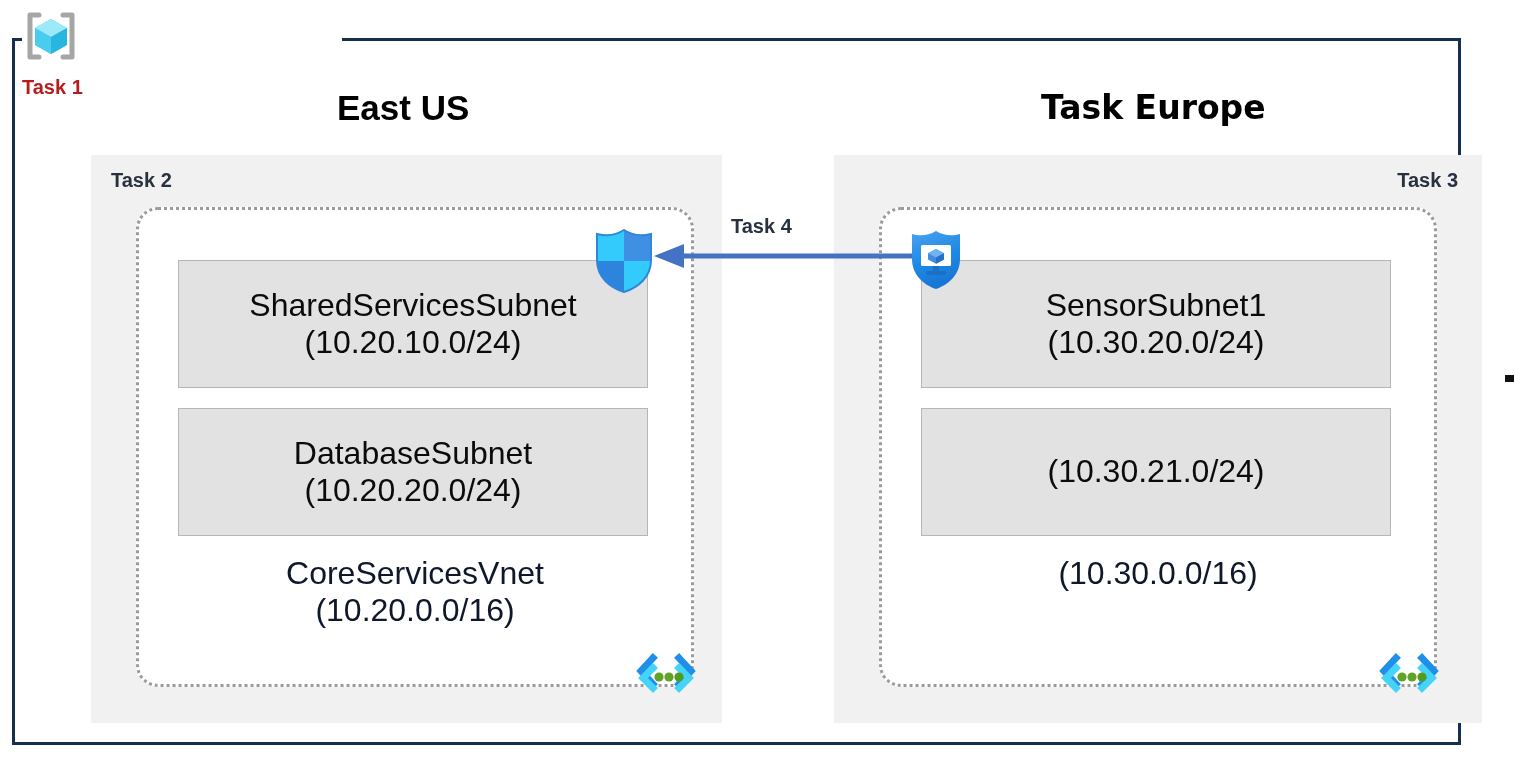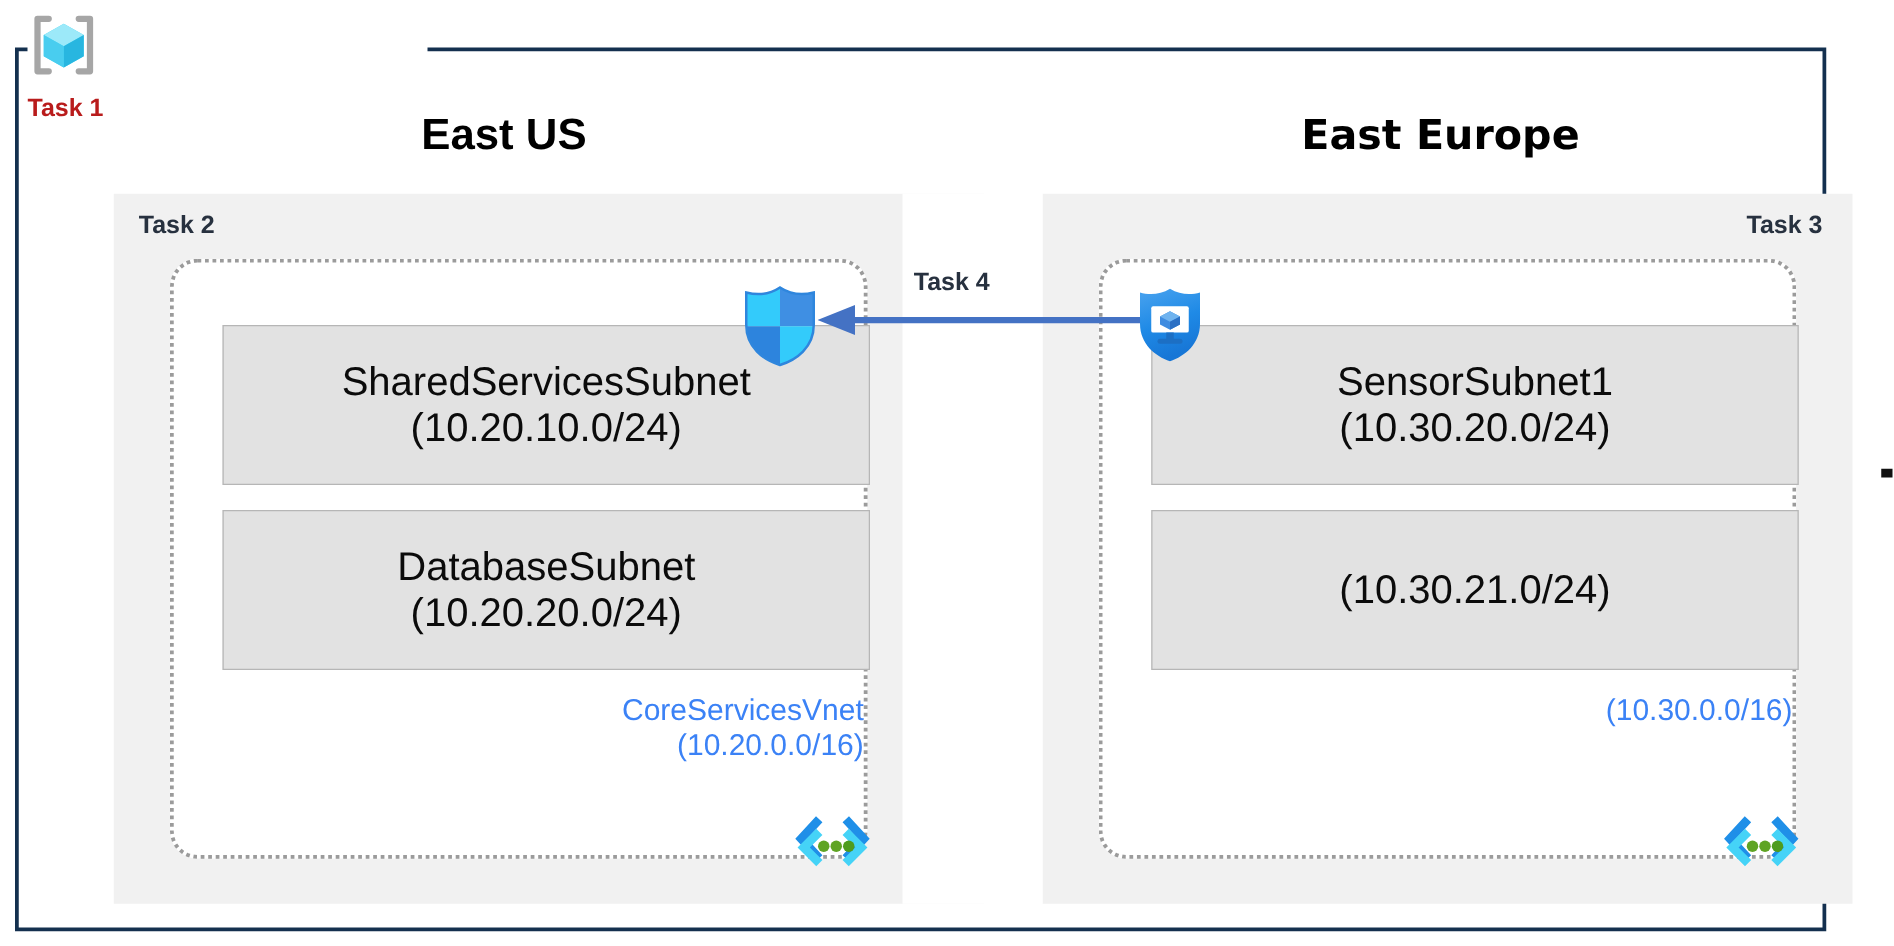--- a/index.html
+++ b/index.html
@@ -121,21 +121,21 @@
     border: 3px dotted #9b9b9b;
     border-radius: 22px;
     background: #ffffff;
     box-sizing: border-box;
   }
 
   
   .subnet {
     position: absolute;
     left: 39px;
-    width: 518px;
+    width: 470px;
     height: 128px;
     background: #e2e2e2;
     border: 1px solid #b6b6b6;
     box-sizing: border-box;
     display: flex;
     flex-direction: column;
     align-items: center;
     justify-content: center;
     line-height: 1.17;
   }
@@ -150,24 +150,23 @@
   
   .vnet-caption {
     position: absolute;
     left: 0;
     right: 0;
     top: 345px;
     text-align: center;
     line-height: 1.17;
   }
   .vnet-name, .vnet-cidr {
-    font-size: 24px;
-    color: #3b82f6;
-    white-space: nowrap;
-    text-align: right;
+    font-size: 32px;
+    color: #0f172a;
+    white-space: nowrap;
   }
 
   
   .icon-vnet {
     position: absolute;
     right: -6px;
     bottom: -16px;
     width: 62px;
     height: 48px;
   }
@@ -235,21 +234,21 @@
         <polygon points="27,26 11,17 11,34 27,43" fill="#49cdef"></polygon>
       </svg>
     </span>
   </div>
 
   <div class="task1-label">Task 1</div>
 
   <div class="edge-mark"></div>
 
   <div class="region-title left">East US</div>
-  <div class="region-title right">East Europe</div>
+  <div class="region-title right">Task Europe</div>
 
   <div class="region-box left">
     <div class="task-label tl">Task 2</div>
 
     <div class="vnet-box">
 
       <div class="subnet first">
         <span class="subnet-name">SharedServicesSubnet</span>
         <span class="subnet-cidr">(10.20.10.0/24)</span>
       </div>

